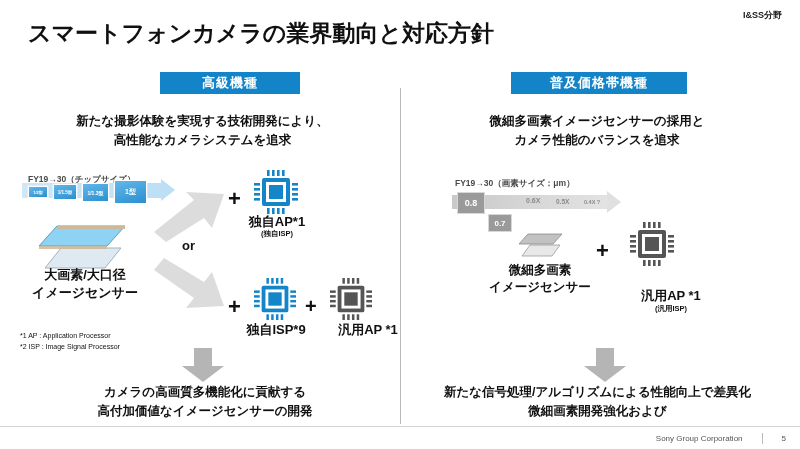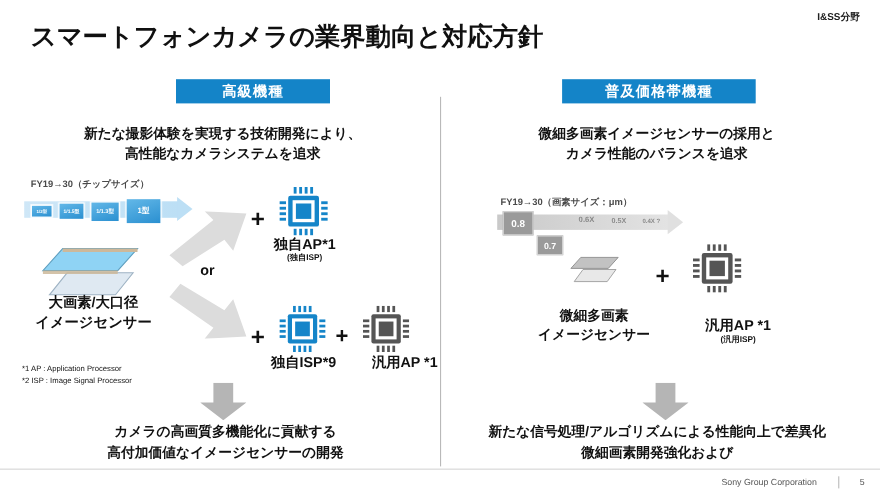--- a/index.html
+++ b/index.html
@@ -43,21 +43,21 @@
     line-height:1.55;color:#111;
   }
   .lead.left{left:30px;top:112px;width:345px;}
   .lead.right{left:412px;top:112px;width:370px;}
 
   
   .fycap{
     position:absolute;font-size:8.5px;font-weight:bold;color:#4a4a4a;
     white-space:nowrap;
   }
-  .fycap.l{left:28px;top:162px;}
+  .fycap.l{left:28px;top:174px;}
   .fycap.r{left:455px;top:178px;}
 
   
   .sizebar{position:absolute;left:22px;top:180px;width:160px;height:22px;}
   .sizebar .band{
     position:absolute;left:0;top:3px;width:140px;height:15px;
     background:linear-gradient(90deg,#cfe7f7,#bcdff5);
   }
   .sizebar .tip{
     position:absolute;left:139px;top:-1px;width:0;height:0;
@@ -101,21 +101,21 @@
 
   
   .sensor-l{position:absolute;left:35px;top:222px;width:96px;height:48px;}
   .sensor-r{position:absolute;left:517px;top:232px;width:48px;height:26px;}
 
   .caption{
     position:absolute;text-align:center;font-weight:bold;color:#111;
     line-height:1.35;
   }
   .cap-sensor-l{left:10px;top:266px;width:150px;font-size:13px;}
-  .cap-sensor-r{left:470px;top:262px;width:140px;font-size:12.5px;margin-top:17px;}
+  .cap-sensor-r{left:470px;top:262px;width:140px;font-size:12.5px;}
 
   
   .or-label{
     position:absolute;left:182px;top:238px;font-size:13px;font-weight:bold;color:#111;
   }
 
   
   .plus{position:absolute;font-weight:bold;color:#111;line-height:1;}
   .plus.p-a{left:228px;top:188px;font-size:22px;}
   .plus.p-b{left:228px;top:296px;font-size:22px;}

